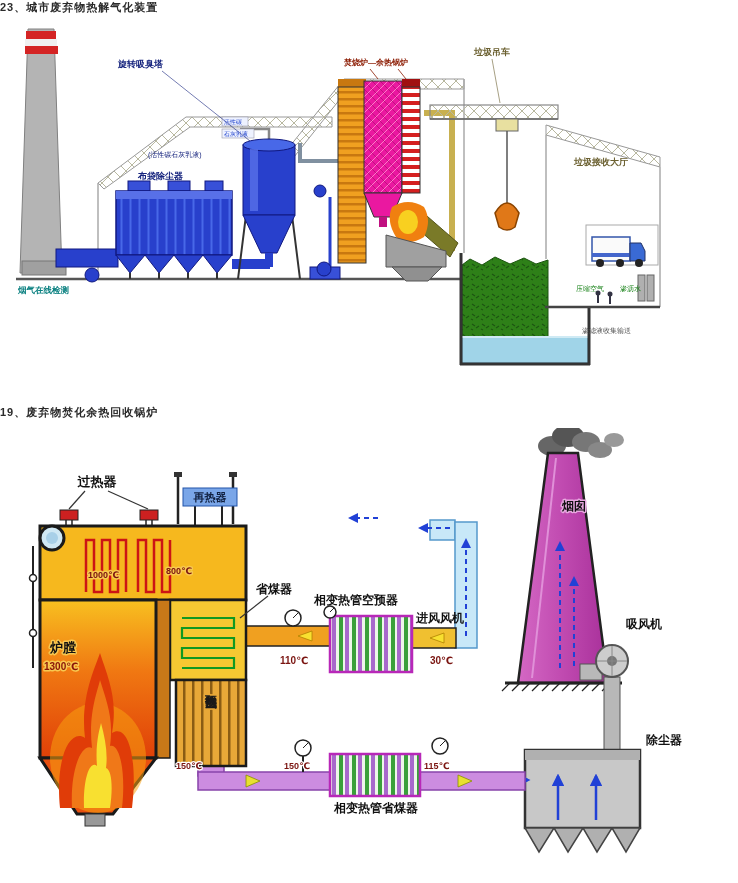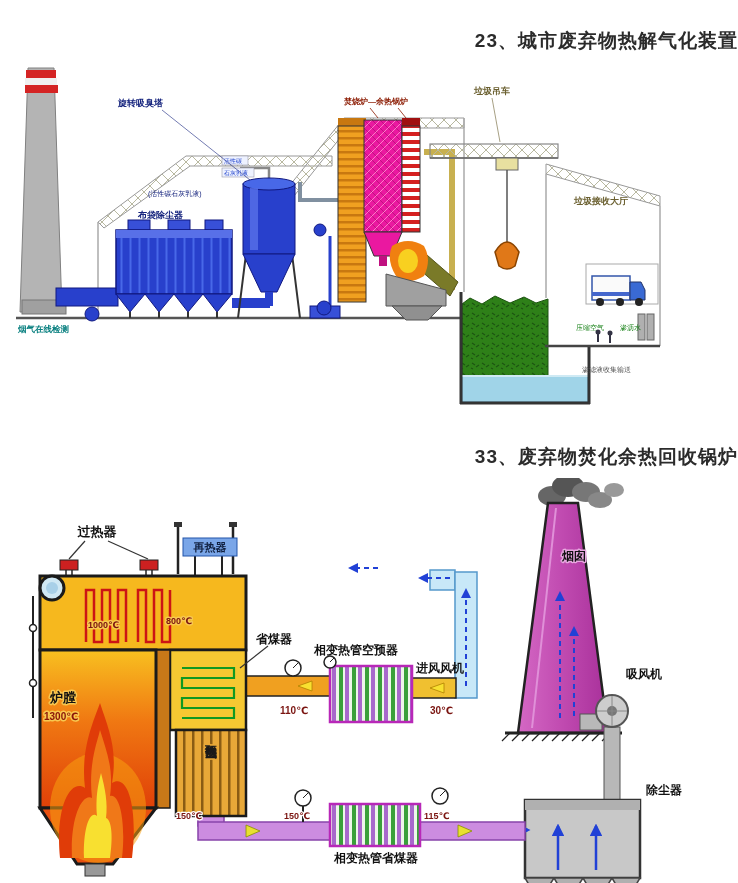--- a/index.html
+++ b/index.html
@@ -1,19 +1,19 @@
 <!DOCTYPE html>
 <html><head>
 <meta charset="utf-8">
 <style>
   html,body { margin:0; padding:0; background:#ffffff; }
   body { width:738px; font-family:"Liberation Sans","DejaVu Sans",sans-serif; }
   .doc { width:738px; background:#fff; }
-  .sec-title { text-align:right; font-size:19px; font-weight:bold; color:#2b2b2b;
-               letter-spacing:1px; margin:28px 0 6px; }
+  .sec-title { text-align:left; font-size:11px; font-weight:bold; color:#2b2b2b;
+               letter-spacing:1px; margin:0 0 6px; }
   .sec-title.second { margin-top:36px; margin-bottom:8px; }
   svg { display:block; }
   svg text { font-family:"Liberation Sans","DejaVu Sans",sans-serif; }
   .halo { paint-order:stroke; stroke-linejoin:round; }
 </style>
 </head>
 <body>
 
 <div class="doc">
 
@@ -173,21 +173,21 @@
       <line x1="492" y1="38" x2="500" y2="82" stroke="#6b6030" stroke-width="0.6"></line>
       <text x="474" y="34" font-size="9" font-weight="bold" fill="#6b6030">垃圾吊车</text>
       <text x="574" y="144" font-size="9" font-weight="bold" fill="#6b6030">垃圾接收大厅</text>
       <text x="18" y="272" font-size="8.5" font-weight="bold" fill="#0a8080">烟气在线检测</text>
       <text x="576" y="270" font-size="7" fill="#0a7a0a">压缩空气</text>
       <text x="620" y="270" font-size="7" fill="#0a7a0a">渗沥水</text>
       <text x="582" y="312" font-size="7" fill="#555555">渗滤液收集输送</text>
     </g>
   </svg>
 
-  <div class="sec-title second">33、废弃物焚化余热回收锅炉</div>
+  <div class="sec-title second">19、废弃物焚化余热回收锅炉</div>
 
   <svg width="738" height="428" viewBox="0 0 738 428">
     <defs>
       <linearGradient id="furn" x1="0" y1="0" x2="0" y2="1">
         <stop offset="0" stop-color="#f8c020"></stop>
         <stop offset="0.45" stop-color="#f07812"></stop>
         <stop offset="1" stop-color="#e04008"></stop>
       </linearGradient>
       <linearGradient id="chim" x1="0" y1="0" x2="1" y2="0">
         <stop offset="0" stop-color="#d468c4"></stop>

